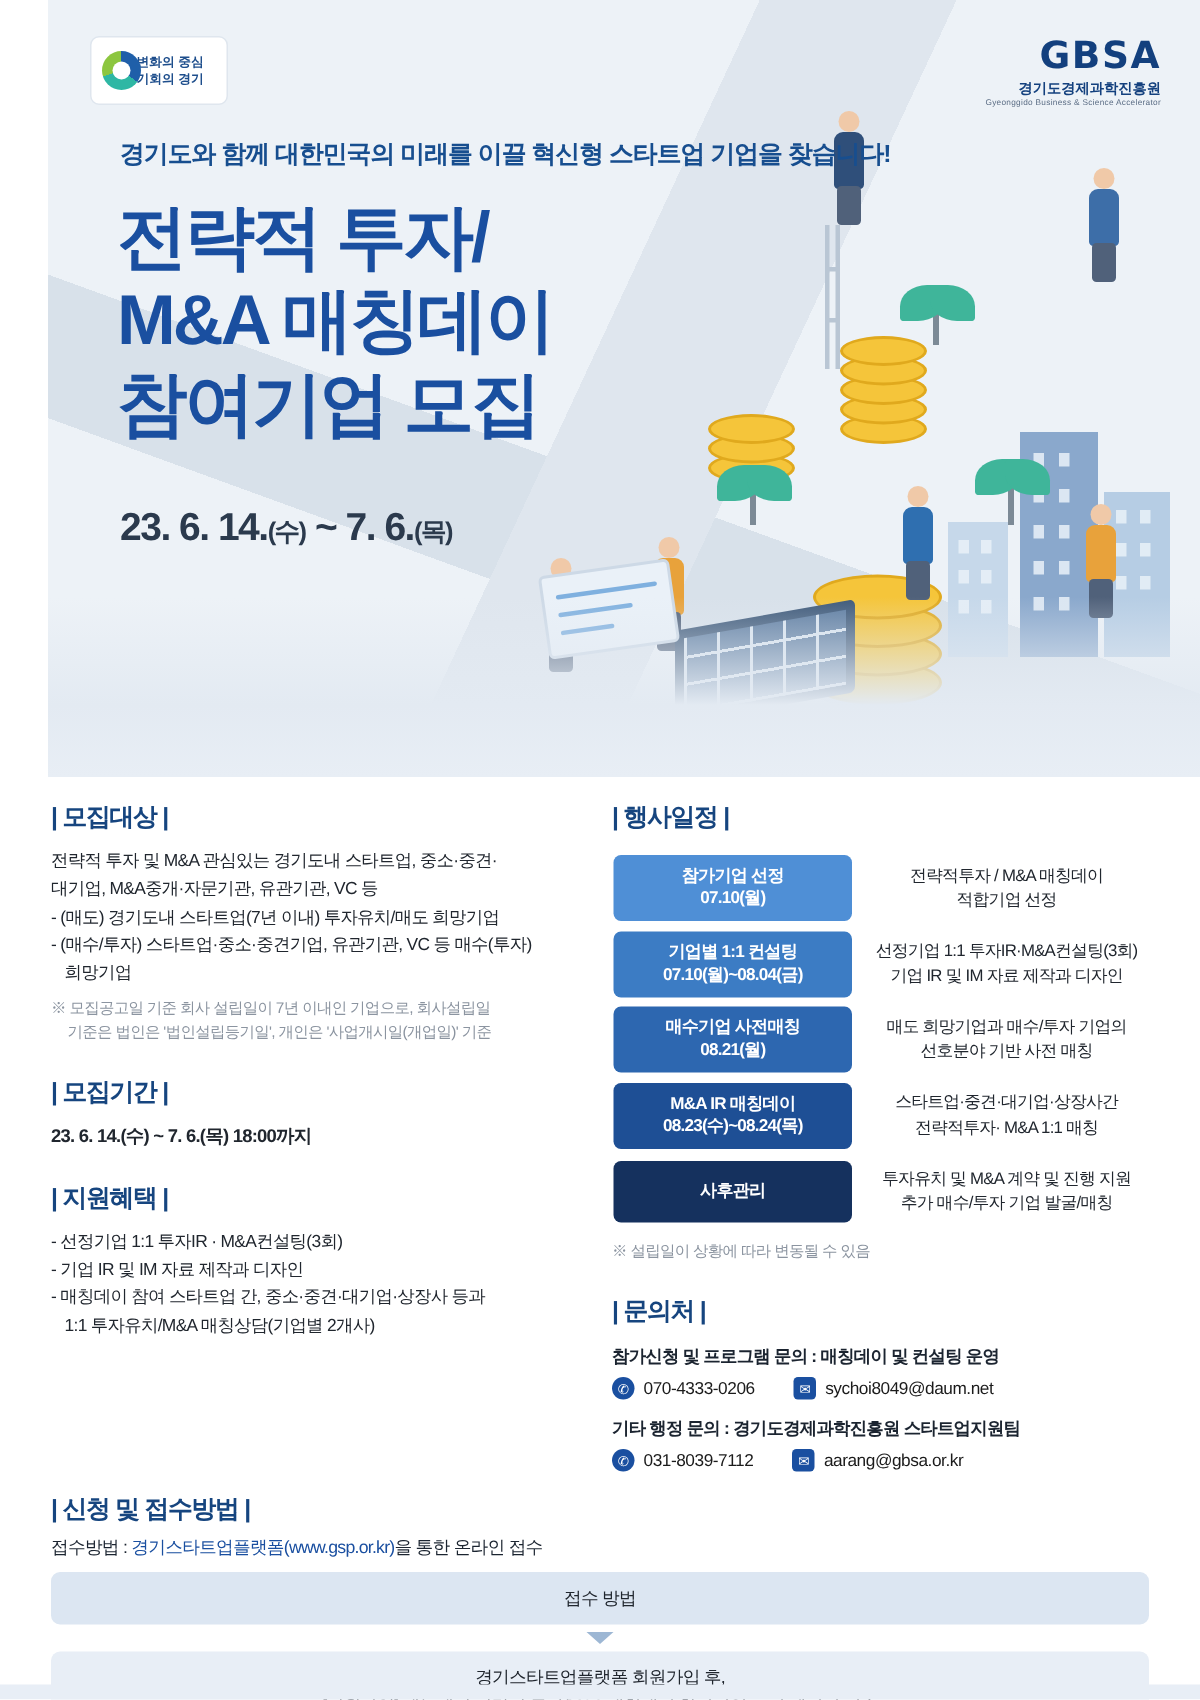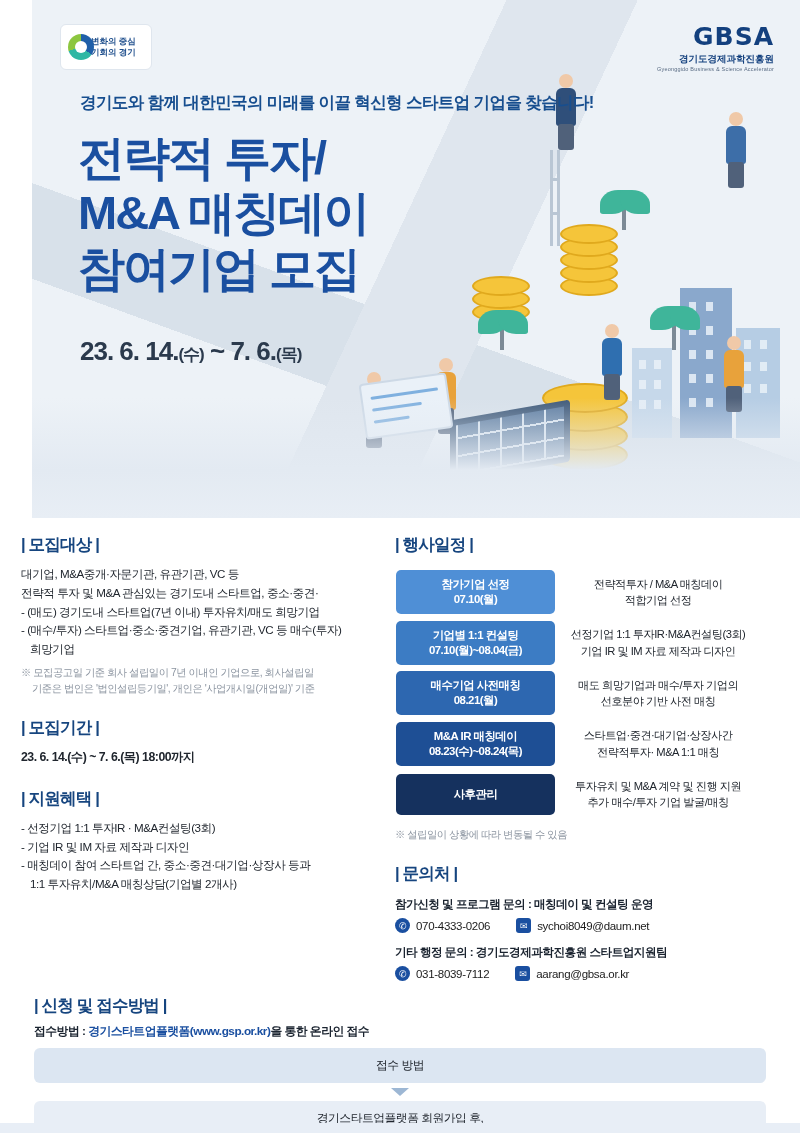--- a/index.html
+++ b/index.html
@@ -129,21 +129,21 @@
   }
   .hero-dates {
     position: absolute; top: 336px; left: 48px;
     font-size: 26px; font-weight: bold; color: #2b3a4d; letter-spacing: -1px;
   }
   .hero-dates small { font-size: 17px; }
 
   
   .content {
     position: relative;
-    padding: 16px 34px 0 21px;
+    padding: 16px 34px 0 34px;
     display: flex;
     gap: 26px;
   }
   .col-left { width: 348px; }
   .col-right { width: 356px; }
 
   .sec-title {
     font-size: 16.5px; font-weight: bold; color: #16457f;
     letter-spacing: -.8px; margin: 0 0 9px 0;
   }
@@ -187,21 +187,21 @@
   }
   .ico.mail { background: #1a4fa0; border-radius: 3px; }
   .mail-gap { margin-left: 18px; }
 
   
   .flow {
     position: relative;
     margin: 14px 34px 0 34px;
   }
   .flow-title { font-size: 16.5px; font-weight: bold; color: #16457f; letter-spacing: -.8px; }
-  .flow-sub { font-size: 11.8px; font-weight: bold; color: #1b2430; letter-spacing: -.5px; margin: 7px 0 8px 0; }
+  .flow-sub { font-size: 11.8px; font-weight: normal; color: #1b2430; letter-spacing: -.5px; margin: 7px 0 8px 0; }
   .flow-sub .blue { color: #1a4fa0; }
   .flow-box {
     background: #e8eef6; border-radius: 6px;
     text-align: center; font-size: 11.8px; letter-spacing: -.5px;
     padding: 8px 8px; line-height: 1.6; color: #20262e;
   }
   .flow-box.head { background: #dce6f2; font-weight: normal; }
   .arrow {
     width: 0; height: 0; margin: 5px auto;
     border-left: 9px solid transparent; border-right: 9px solid transparent;
@@ -344,22 +344,22 @@
     <div class="hero-dates">
       <span>23. 6. 14.</span><small>(수)</small><span> ~ 7. 6.</span><small>(목)</small>
     </div>
   </div>
 
   <div class="content">
 
     <div class="col-left">
 
       <div class="sec-title">| 모집대상 |</div>
+      <p class="txt">전략적 투자 및 M&amp;A 관심있는 경기도내 스타트업, 중소·중견·</p>
       <p class="txt">대기업, M&amp;A중개·자문기관, 유관기관, VC 등</p>
-      <p class="txt">전략적 투자 및 M&amp;A 관심있는 경기도내 스타트업, 중소·중견·</p>
       <p class="txt">- (매도) 경기도내 스타트업(7년 이내) 투자유치/매도 희망기업</p>
       <p class="txt">- (매수/투자) 스타트업·중소·중견기업, 유관기관, VC 등 매수(투자)</p>
       <p class="txt" style="padding-left:9px">희망기업</p>
       <p class="note">※ 모집공고일 기준 회사 설립일이 7년 이내인 기업으로, 회사설립일</p>
       <p class="note" style="margin-top:0;padding-left:11px">기준은 법인은 '법인설립등기일', 개인은 '사업개시일(개업일)' 기준</p>
 
       <div class="sec-title mt">| 모집기간 |</div>
       <p class="txt strong-date">23. 6. 14.(수) ~ 7. 6.(목) 18:00까지</p>
 
       <div class="sec-title mt">| 지원혜택 |</div>

